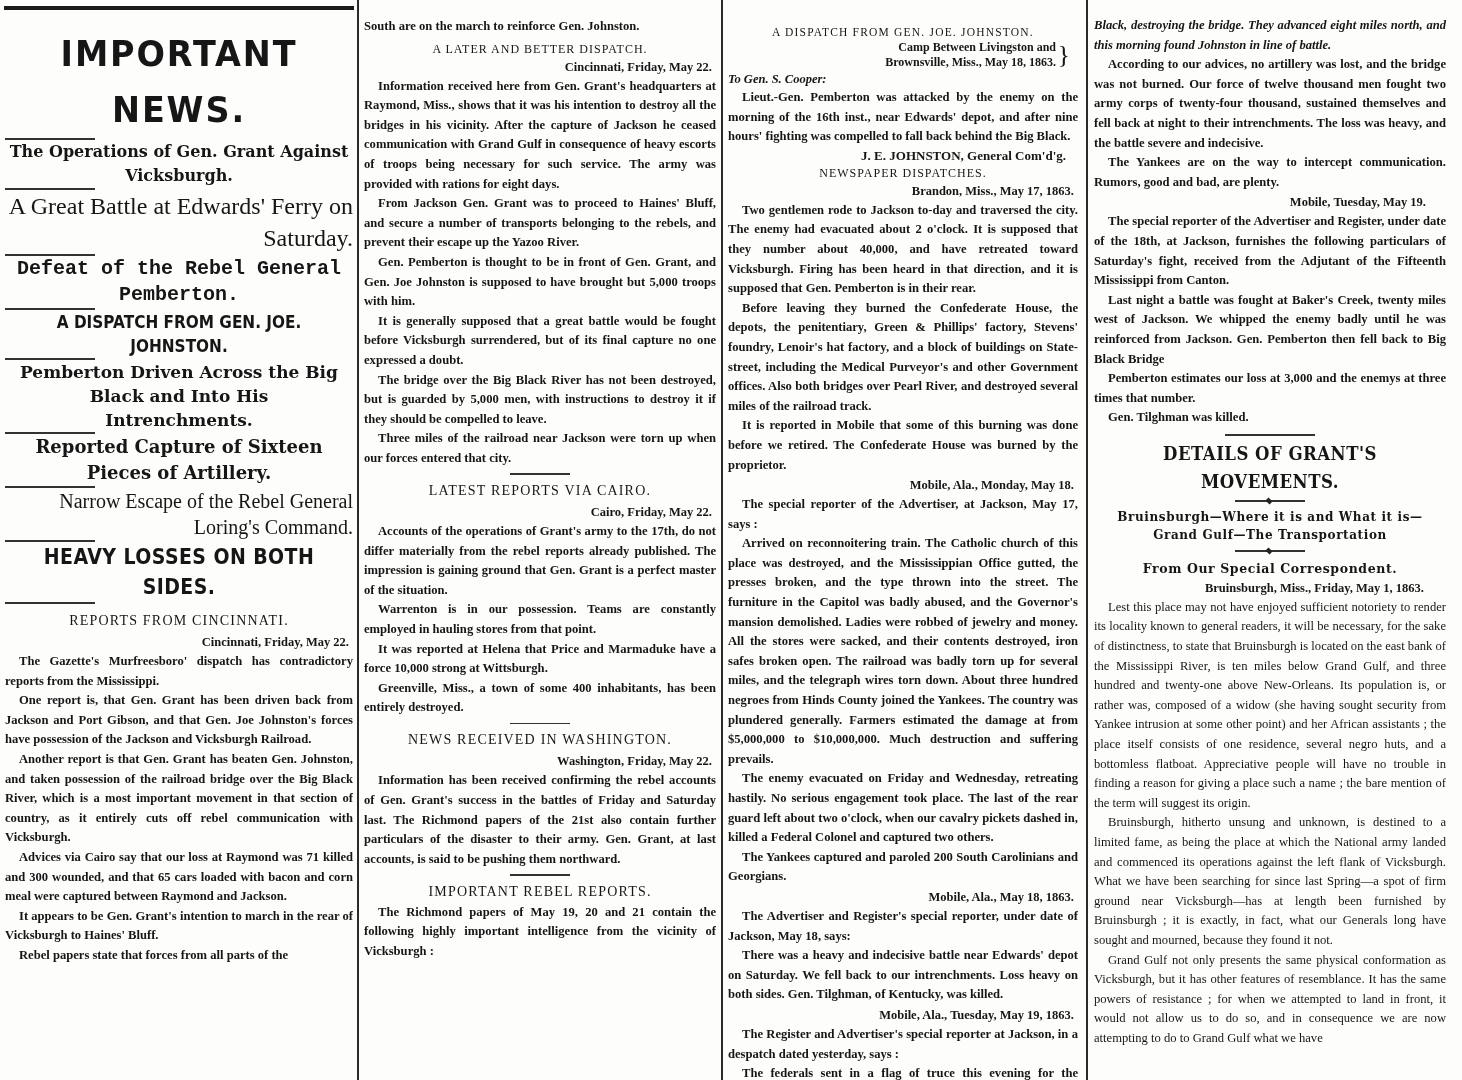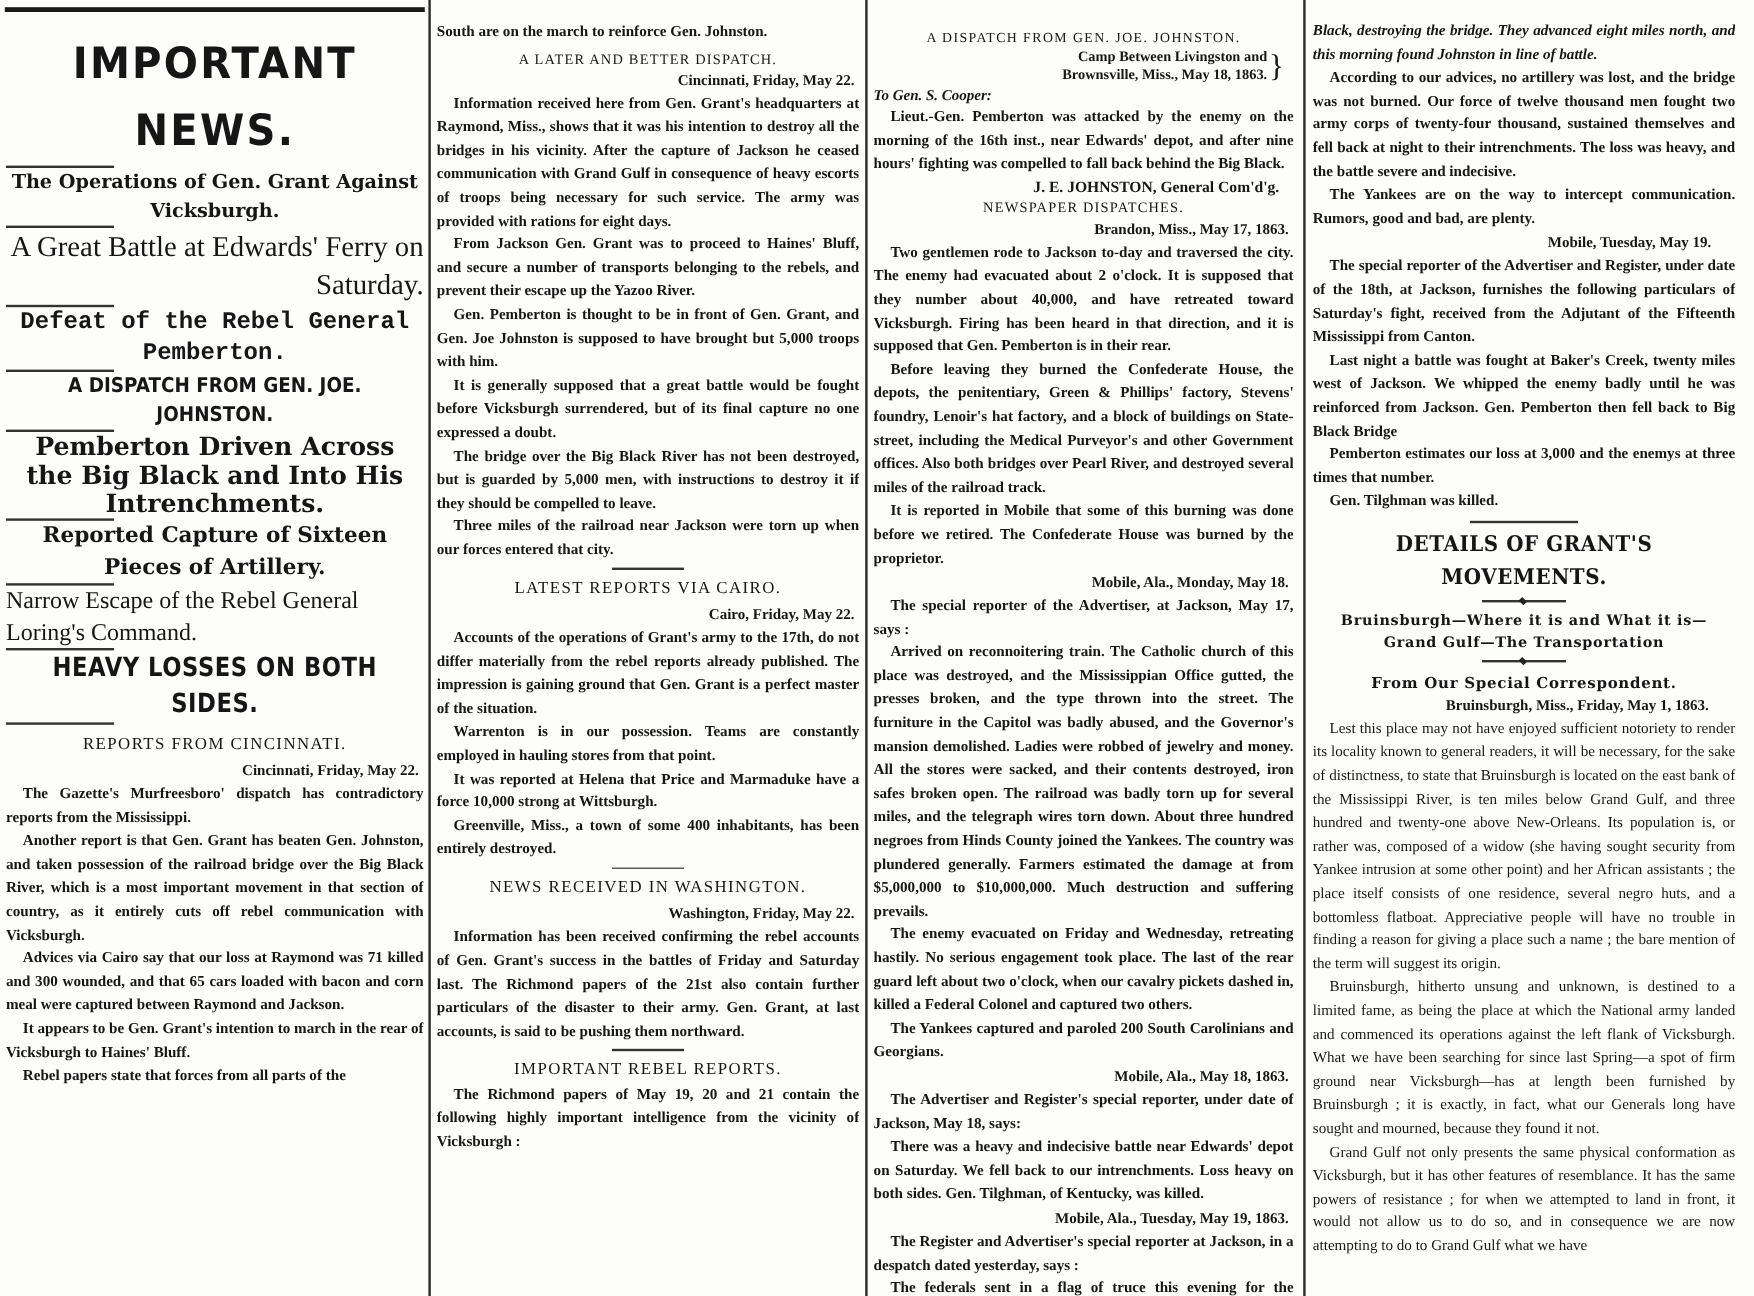--- a/index.html
+++ b/index.html
@@ -19,26 +19,26 @@
 
   
   #c1 { left: 5px; width: 348px; padding-top: 10px; }
   .masthead {
     font-family: "DejaVu Sans", "Liberation Sans", sans-serif;
     font-weight: bold; font-size: 36px; letter-spacing: 2px;
     text-align: center; line-height: 56px; transform: scaleX(0.93); transform-origin: center;
   }
   .dash { width: 90px; height: 2px; margin: 8px auto; background: #333; }
   .dash.sm { width: 60px; height: 1.5px; margin: 5px auto; }
-  .h-bold { font-family: "DejaVu Serif", serif; font-weight: bold; font-size: 21px; line-height: 24px; text-align: center; }
+  .h-bold { font-family: "DejaVu Serif", serif; font-weight: bold; font-size: 17px; line-height: 24px; text-align: center; }
   .h-cond { font-family: "Liberation Serif", serif; font-size: 24px; line-height: 32px; text-align: right; font-weight: normal; }
   .h-black { font-family: Liberation Mono, monospace; font-weight: 900; font-size: 20px; line-height: 26px; text-align: center; }
   .h-sans { font-family: "DejaVu Sans", sans-serif; font-weight: bold; font-size: 17px; line-height: 24px; text-align: center; transform: scaleX(0.9); }
   .h-sans-lg { font-family: "DejaVu Sans", sans-serif; font-weight: bold; font-size: 22px; line-height: 30px; text-align: center; transform: scaleX(0.86); letter-spacing: 0.5px; }
-  .h-serif-md { font-family: "Liberation Serif", serif; font-size: 20px; line-height: 26px; text-align: left; }
+  .h-serif-md { font-family: "Liberation Serif", serif; font-size: 20px; line-height: 26px; text-align: right; }
   .h-bold-md { font-family: "DejaVu Serif", serif; font-weight: bold; font-size: 18px; line-height: 26px; text-align: center; }
 
   .subhead { font-family: "Liberation Serif", serif; font-size: 14px; letter-spacing: 1.2px; text-align: center; text-transform: uppercase; line-height: 22px; }
   .dateline { font-family: "Liberation Serif", serif; font-weight: bold; font-size: 12.5px; text-align: right; line-height: 20px; padding-right: 4px; }
   .body {
     font-family: "Liberation Serif", serif; font-weight: bold; font-size: 12.6px;
     line-height: 19.6px; text-align: justify; text-indent: 14px;
   }
   .body.i, .i { font-style: italic; }
 
@@ -83,20 +83,21 @@
     <div class="dash"></div>
     <div class="h-bold-md" style="padding:0 2px;">Reported Capture of Sixteen Pieces of Artillery.</div>
     <div class="dash"></div>
     <div class="h-serif-md">Narrow Escape of the Rebel General Loring's Command.</div>
     <div class="dash"></div>
     <div class="h-sans-lg">HEAVY LOSSES ON BOTH SIDES.</div>
     <div class="dash"></div>
     <div class="subhead" style="margin-top:6px;">REPORTS FROM CINCINNATI.</div>
     <div class="dateline">Cincinnati, Friday, May 22.</div>
     <p class="body">The Gazette's Murfreesboro' dispatch has contradictory reports from the Mississippi.</p>
+    <p class="body">One report is, that Gen. Grant has been driven back from Jackson and Port Gibson, and that Gen. Joe Johnston's forces have possession of the Jackson and Vicksburgh Railroad.</p>
     <p class="body">Another report is that Gen. Grant has beaten Gen. Johnston, and taken possession of the railroad bridge over the Big Black River, which is a most important movement in that section of country, as it entirely cuts off rebel communication with Vicksburgh.</p>
     <p class="body">Advices via Cairo say that our loss at Raymond was 71 killed and 300 wounded, and that 65 cars loaded with bacon and corn meal were captured between Raymond and Jackson.</p>
     <p class="body">It appears to be Gen. Grant's intention to march in the rear of Vicksburgh to Haines' Bluff.</p>
     <p class="body">Rebel papers state that forces from all parts of the</p>
   </div>
 
   <div class="col" id="c2">
     <p class="body" style="text-indent:0;">South are on the march to reinforce Gen. Johnston.</p>
     <div class="subhead-sm" style="margin-top:4px;">A LATER AND BETTER DISPATCH.</div>
     <div class="dateline">Cincinnati, Friday, May 22.</div>

